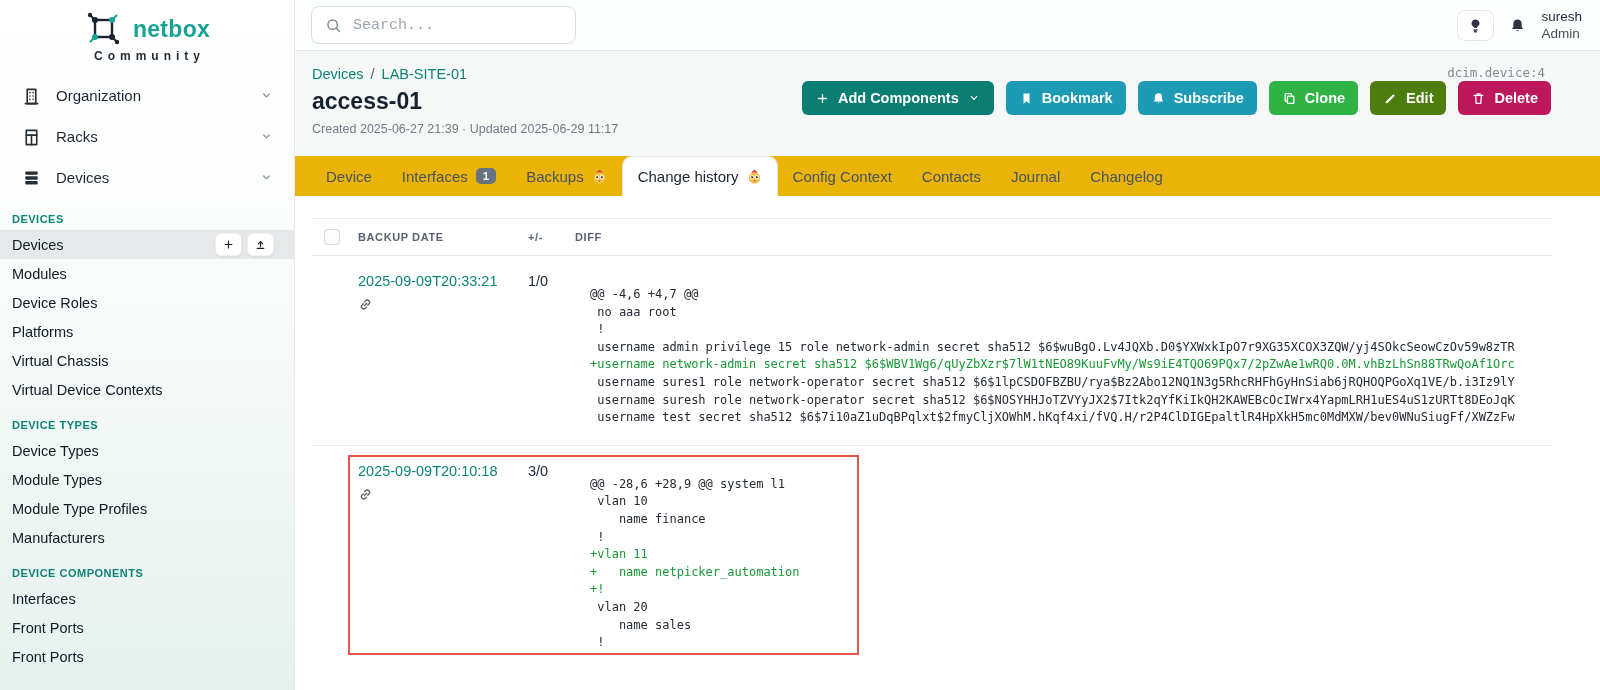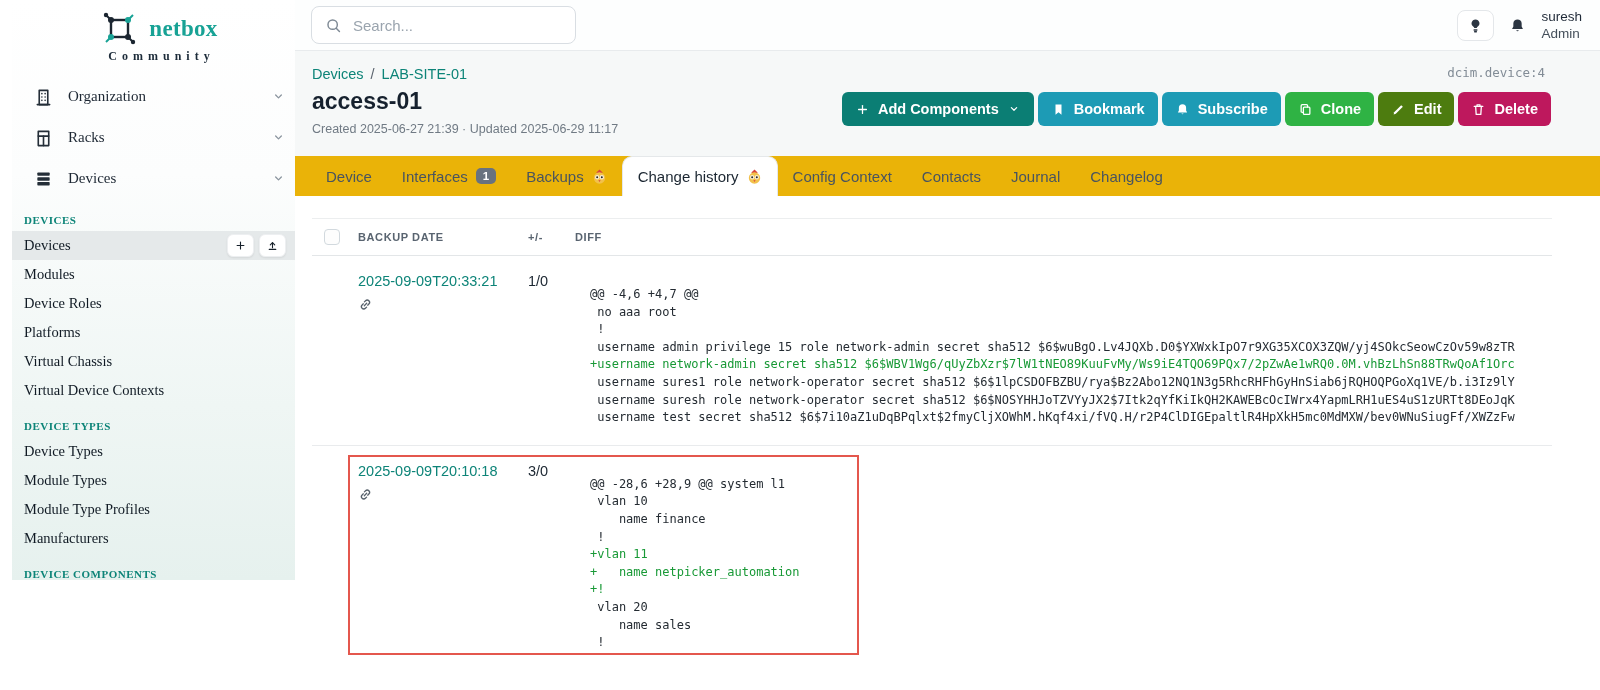--- a/index.html
+++ b/index.html
@@ -6,62 +6,62 @@
   html,body { margin:0; padding:0; overflow:hidden; }
   body {
     width:1600px; height:690px; position:relative; background:#fff;
     font-family:"Liberation Sans", sans-serif; color:#1b2631;
     -webkit-font-smoothing:antialiased;
   }
   svg { display:block; }
 
   
   .sidebar {
-    position:absolute; left:12px; top:0; width:295px; height:580px;
+    position:absolute; left:0; top:0; width:295px; height:690px;
     background:linear-gradient(180deg,#ffffff 0%,#fcfdfd 30%,#eff6f4 70%,#e6f1ee 100%);
-    border-right:1px solid #e7eaec; overflow:hidden;font-family:Liberation Serif, serif;
+    border-right:1px solid #e7eaec; overflow:hidden;
   }
   .logo { display:flex; align-items:center; justify-content:center; gap:9px; padding-top:12px; cursor:pointer; }
   .logo-text { font-size:23px; font-weight:700; color:#17a295; letter-spacing:.3px; }
   .community { text-align:center; font-size:12px; font-weight:600; letter-spacing:5px; color:#1c2b39; margin-top:3px; padding-left:5px; }
   .side-nav { margin-top:12px; }
   .nav-item { display:flex; align-items:center; height:41px; padding:0 20px 0 22px; gap:15px; font-size:15px; color:#1d2733; cursor:pointer; }
   .nav-item .nav-ico { color:#242e38; }
   .nav-item .chev { margin-left:auto; color:#8a949e; }
   .section-title { margin:15px 0 5px; padding-left:12px; font-size:11px; font-weight:700; letter-spacing:.5px; color:var(--teal); }
   .side-item { height:29px; display:flex; align-items:center; padding-left:12px; font-size:14.5px; color:#101a24; cursor:pointer; }
   .side-item.active { background:#e5e9ea; }
   .item-actions { margin-left:auto; margin-right:20px; display:flex; gap:5px; }
   .mini-btn { width:27px; height:23px; background:#fff; border:1px solid #edeff1; border-radius:6px;
     display:flex; align-items:center; justify-content:center; color:#16202a; box-shadow:0 1px 2px rgba(0,0,0,.08); cursor:pointer; }
 
   
   .topbar { position:absolute; left:295px; top:0; width:1305px; height:51px; background:#fdfefe;
     border-bottom:1px solid #e8ebed; display:flex; align-items:center; }
   .search-box { margin-left:16px; width:265px; height:38px; border:1px solid #d9dee3; border-radius:8px;
-    background:#fff; display:flex; align-items:center; gap:11px; padding:0 13px; cursor:text; }
+    background:#fff; display:flex; align-items:center; gap:11px; padding:0 13px; cursor:text;font-family:Liberation Mono, monospace; }
   .search-ico { color:#7e8994; }
   .search-ph { font-size:15px; color:#9aa4ae; }
   .topbar-right { margin-left:auto; display:flex; align-items:center; gap:15px; margin-right:18px; }
   .bulb-btn { width:37px; height:31px; border:1px solid #e4e7ea; border-radius:8px; background:#fff;
     display:flex; align-items:center; justify-content:center; color:#2c3642; cursor:pointer; }
   .bell-wrap { color:#2c3642; cursor:pointer; }
   .user-block { font-size:13.5px; line-height:17px; cursor:pointer; }
   .user-name { color:#1f2937; }
   .user-role { color:#444f5a; }
 
   
   .header-area { position:absolute; left:295px; top:51px; width:1305px; height:105px; background:#f6f8f8; }
   .breadcrumb { position:absolute; left:17px; top:15px; font-size:14.5px; display:flex; gap:7px; }
   .breadcrumb a { color:var(--teal); text-decoration:none; cursor:pointer; }
   .breadcrumb .sep { color:#5b646e; }
   .title { position:absolute; left:17px; top:37px; margin:0; font-size:23px; font-weight:700; color:#16212e; }
   .meta { position:absolute; left:17px; top:71px; font-size:12.5px; color:#707a84; }
   .object-id { position:absolute; right:55px; top:14px; font-family:"DejaVu Sans Mono", monospace; font-size:12.5px; color:#828c96; }
-  .action-row { position:absolute; right:49px; top:41px; display:flex; gap:4px;align-items:center; }
+  .action-row { position:absolute; right:49px; top:30px; display:flex; gap:12px;align-items:center; }
   .btn { height:34px; border:none; border-radius:6px; color:#fff; font-family:inherit; font-size:14.5px; font-weight:600;
     display:flex; align-items:center; gap:8px; padding:0 13px; cursor:pointer; white-space:nowrap; }
 
   
   .tabs { position:absolute; left:295px; top:156px; width:1305px; height:40px; background:#eab308; display:flex; padding-left:16px; }
   .tab { display:flex; align-items:center; gap:8px; padding:0 15px; font-size:15px; color:#49545f; cursor:pointer; }
   .tab.active { background:#fff; border:1px solid #e5e8ea; border-bottom:none; border-radius:10px 10px 0 0; color:#1b2631; }
   .tab-badge { background:var(--badge-bg); color:#fff; font-size:11.5px; font-weight:600; padding:2px 7px; border-radius:5px; }
 
   

